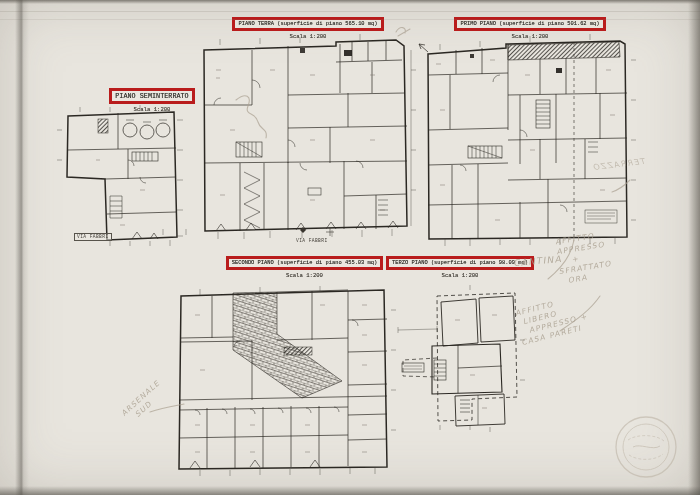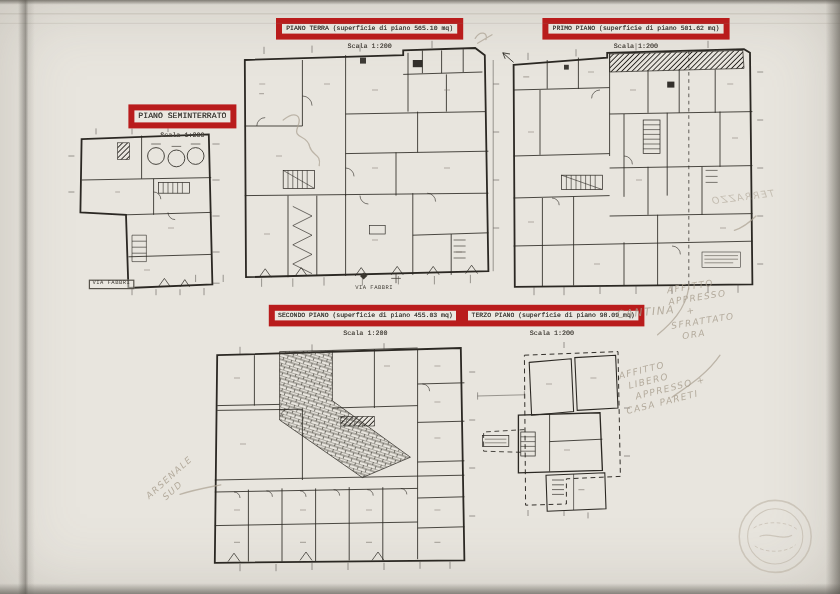--- a/index.html
+++ b/index.html
@@ -1,20 +1,20 @@
 <!DOCTYPE html>
 <html><head>
 <meta charset="utf-8">
 <style>
   html,body{margin:0;padding:0;background:#55524c;}
   #sheet{position:relative;width:700px;height:495px;background:#e8e5de;overflow:hidden;
          font-family:"Liberation Mono","DejaVu Sans Mono",monospace;
          box-shadow:inset 0 0 60px rgba(118,112,100,.28);}
   .titlegroup{position:absolute;text-align:center;white-space:nowrap;color:#3b3833;}
-  .titlebox{display:inline-block;border:5px solid #b91c1c;padding:0 3px;line-height:8px;
+  .titlebox{display:inline-block;border:3px solid #b91c1c;padding:0 3px;line-height:8px;
             font-size:5.4px;letter-spacing:0;background:rgba(236,233,226,.55);
             text-shadow:0 0 .4px rgba(59,56,51,.8);}
   .titlebox.big{font-size:6.8px;line-height:10px;}
   .scala{font-size:5.6px;margin-top:2px;color:#4a463f;text-shadow:0 0 .4px rgba(74,70,63,.7);}
   .vialabel{position:absolute;font-size:4.6px;letter-spacing:.4px;color:#45413a;white-space:nowrap;}
   .vialabel.boxed{border:1px solid #57534b;padding:0 2px;line-height:6px;background:rgba(236,233,226,.5);}
   .pencil{position:absolute;font-family:"DejaVu Sans",sans-serif;font-style:italic;
           color:#a79d8d;opacity:.8;font-size:8px;letter-spacing:1.2px;line-height:10px;
           white-space:nowrap;}
   .pencil .ln{transform:rotate(-2deg);}

